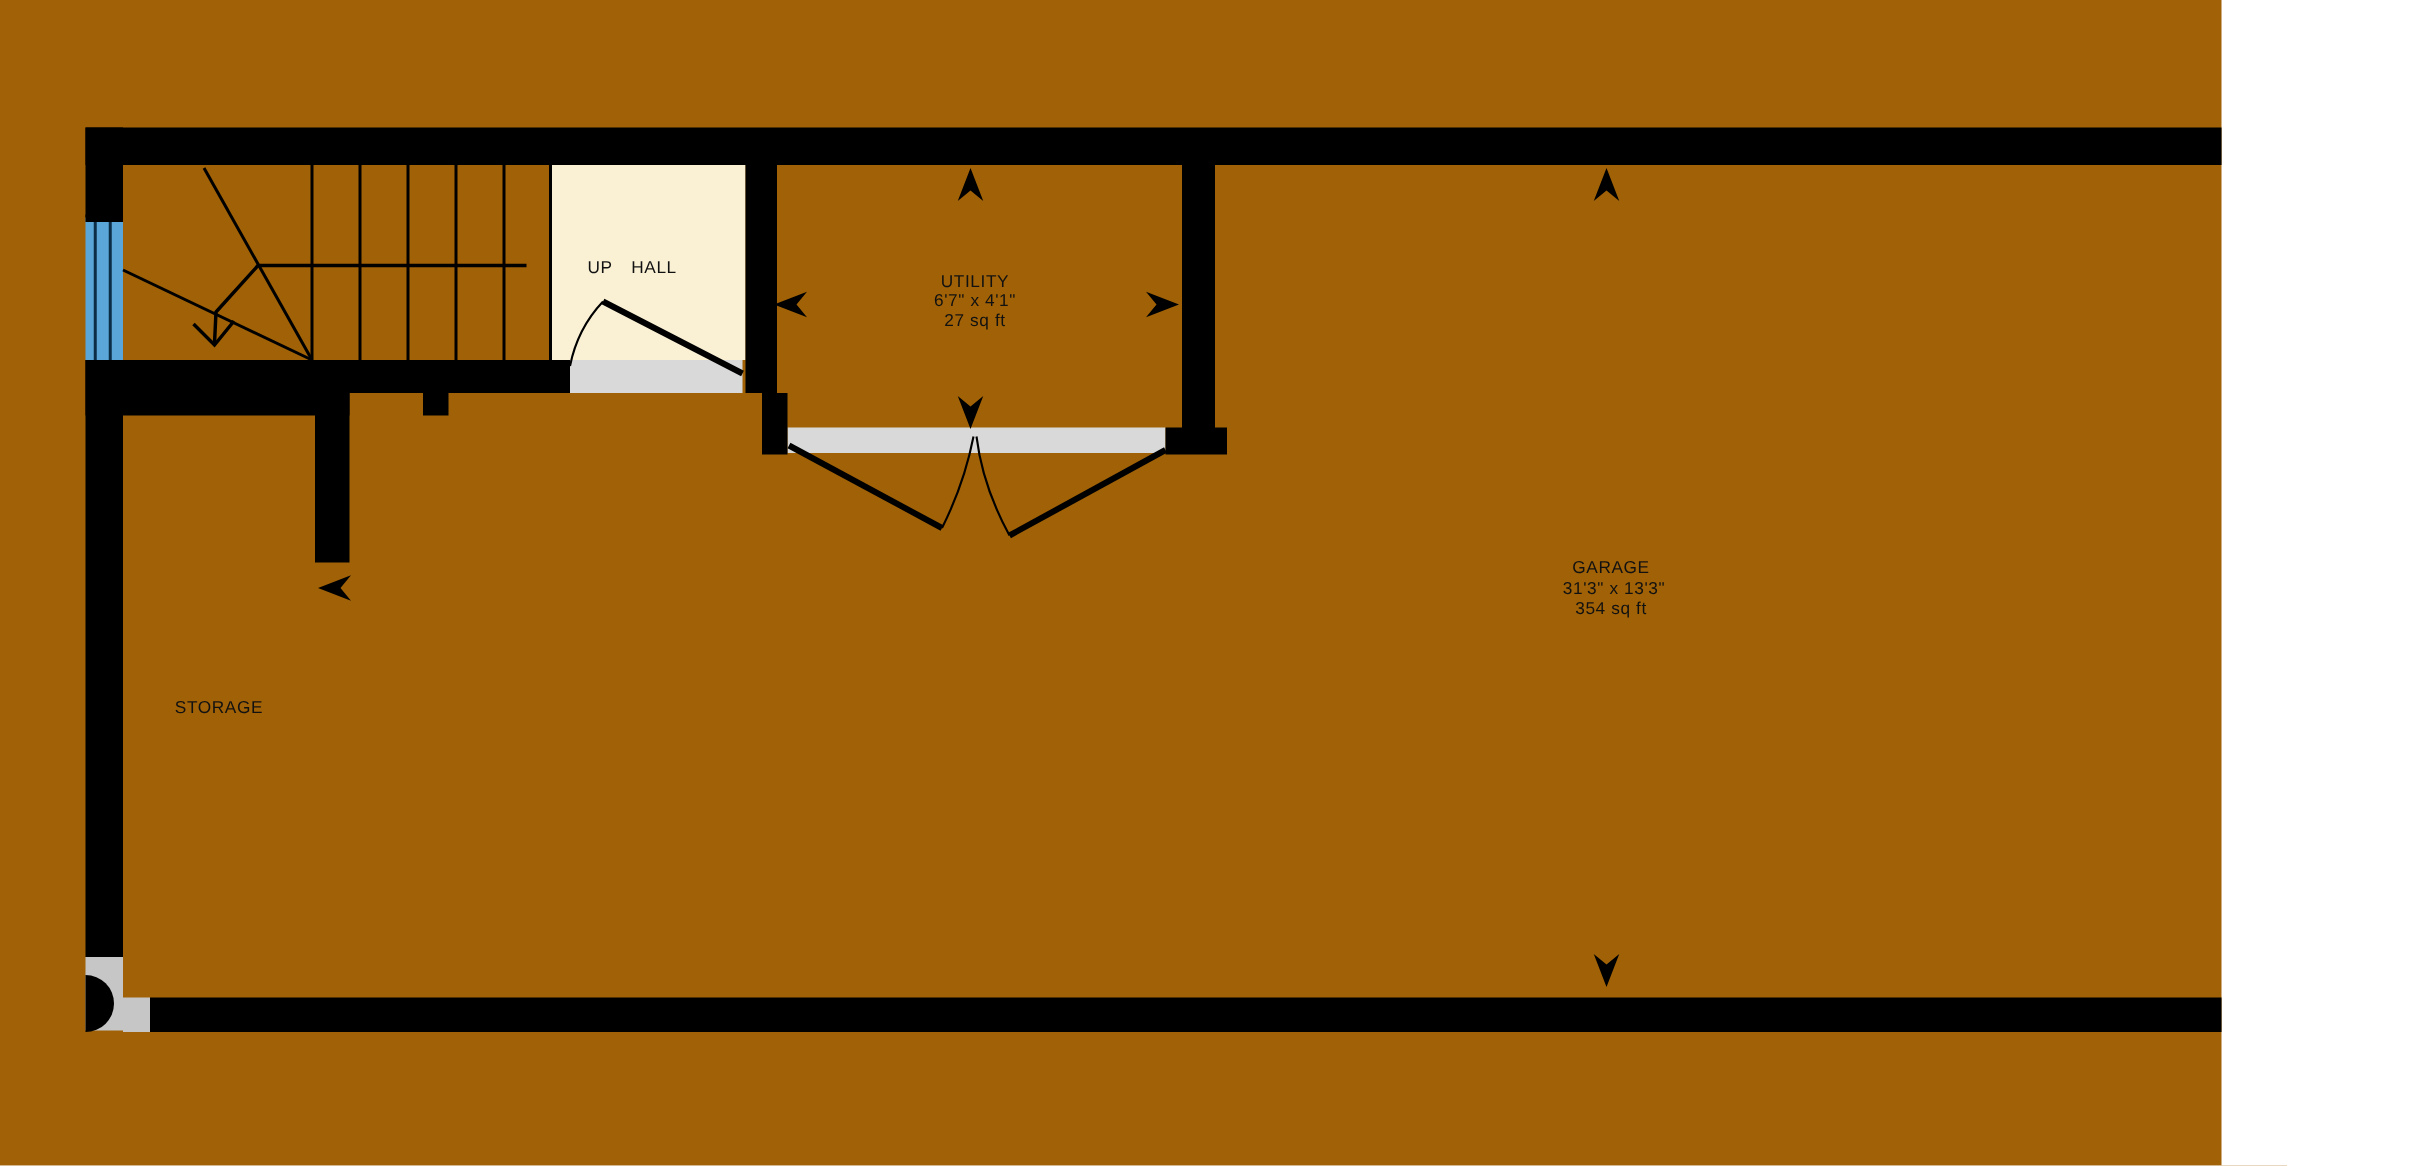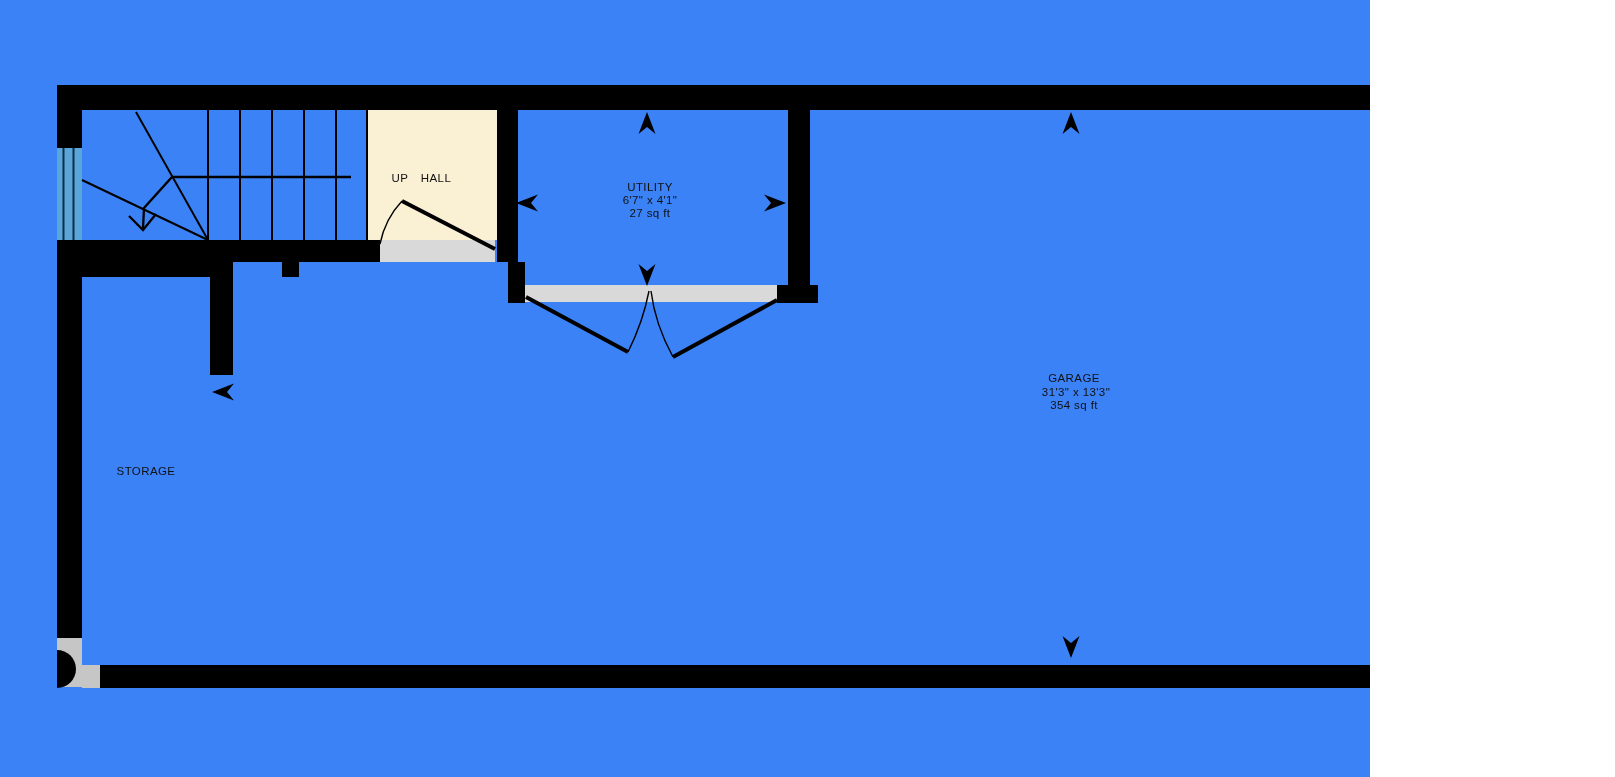--- a/index.html
+++ b/index.html
@@ -1,16 +1,16 @@
 <!DOCTYPE html>
 <html><head>
 <meta charset="utf-8">
 <style>
   html,body{margin:0;padding:0;background:#ffffff;}
-  #canvas{position:relative;width:1370px;height:777px;background:#3b82f6;overflow:hidden;
+  #canvas{position:relative;width:1481px;height:777px;background:#a16207;overflow:hidden;
           font-family:"Liberation Sans", sans-serif;}
   svg{position:absolute;left:0;top:0;}
   .wall{fill:#000000;stroke:none;}
   .thinline{stroke:#000000;stroke-width:2;fill:none;}
   .walkline{stroke:#000000;stroke-width:2.3;fill:none;stroke-linejoin:miter;}
   .leaf{stroke:#000000;stroke-width:4;fill:none;}
   .arc{stroke:#000000;stroke-width:1.4;fill:none;}
   .dart{fill:#000000;stroke:none;}
   .rail-edge{stroke:#a6a6a6;stroke-width:1.2;}
   .mullion{stroke:#0c2d46;stroke-width:2;}

